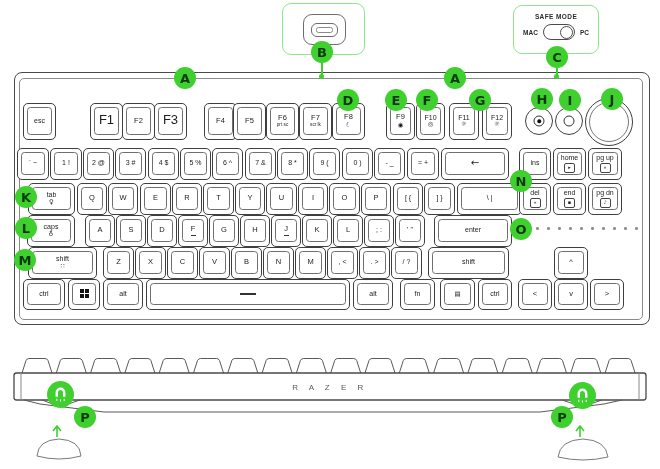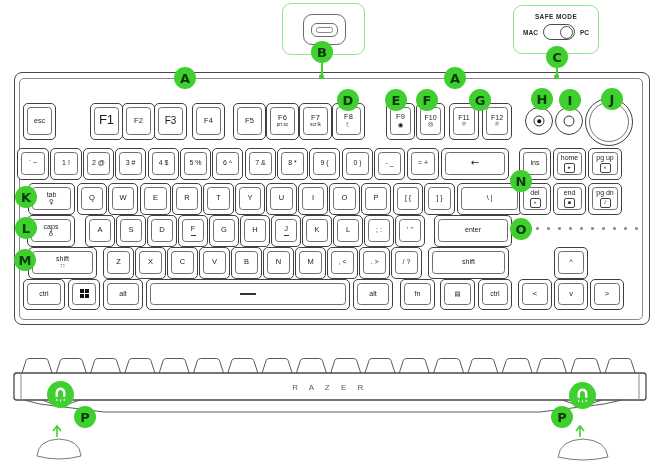--- a/index.html
+++ b/index.html
@@ -94,24 +94,24 @@
           <span class="kl" style="font-size: 13px;">F1</span>
         </div>
       </div>
       <div class="key" style="left: 122px; top: 103px; width: 31px; height: 35px;">
         <div class="cap">
           <span class="kl" style="font-size: 7.5px;">F2</span>
         </div>
       </div>
       <div class="key" style="left: 154px; top: 103px; width: 31px; height: 35px;">
         <div class="cap">
-          <span class="kl" style="font-size: 10px;">F3</span>
-        </div>
-      </div>
-      <div class="key" style="left: 192px; top: 103px; width: 31px; height: 35px;">
+          <span class="kl" style="font-size: 13px;">F3</span>
+        </div>
+      </div>
+      <div class="key" style="left: 204px; top: 103px; width: 31px; height: 35px;">
         <div class="cap">
           <span class="kl" style="font-size: 7.5px;">F4</span>
         </div>
       </div>
       <div class="key" style="left: 233px; top: 103px; width: 31px; height: 35px;">
         <div class="cap">
           <span class="kl" style="font-size: 7.5px;">F5</span>
         </div>
       </div>
       <div class="key" style="left: 266px; top: 103px; width: 31px; height: 35px;">

